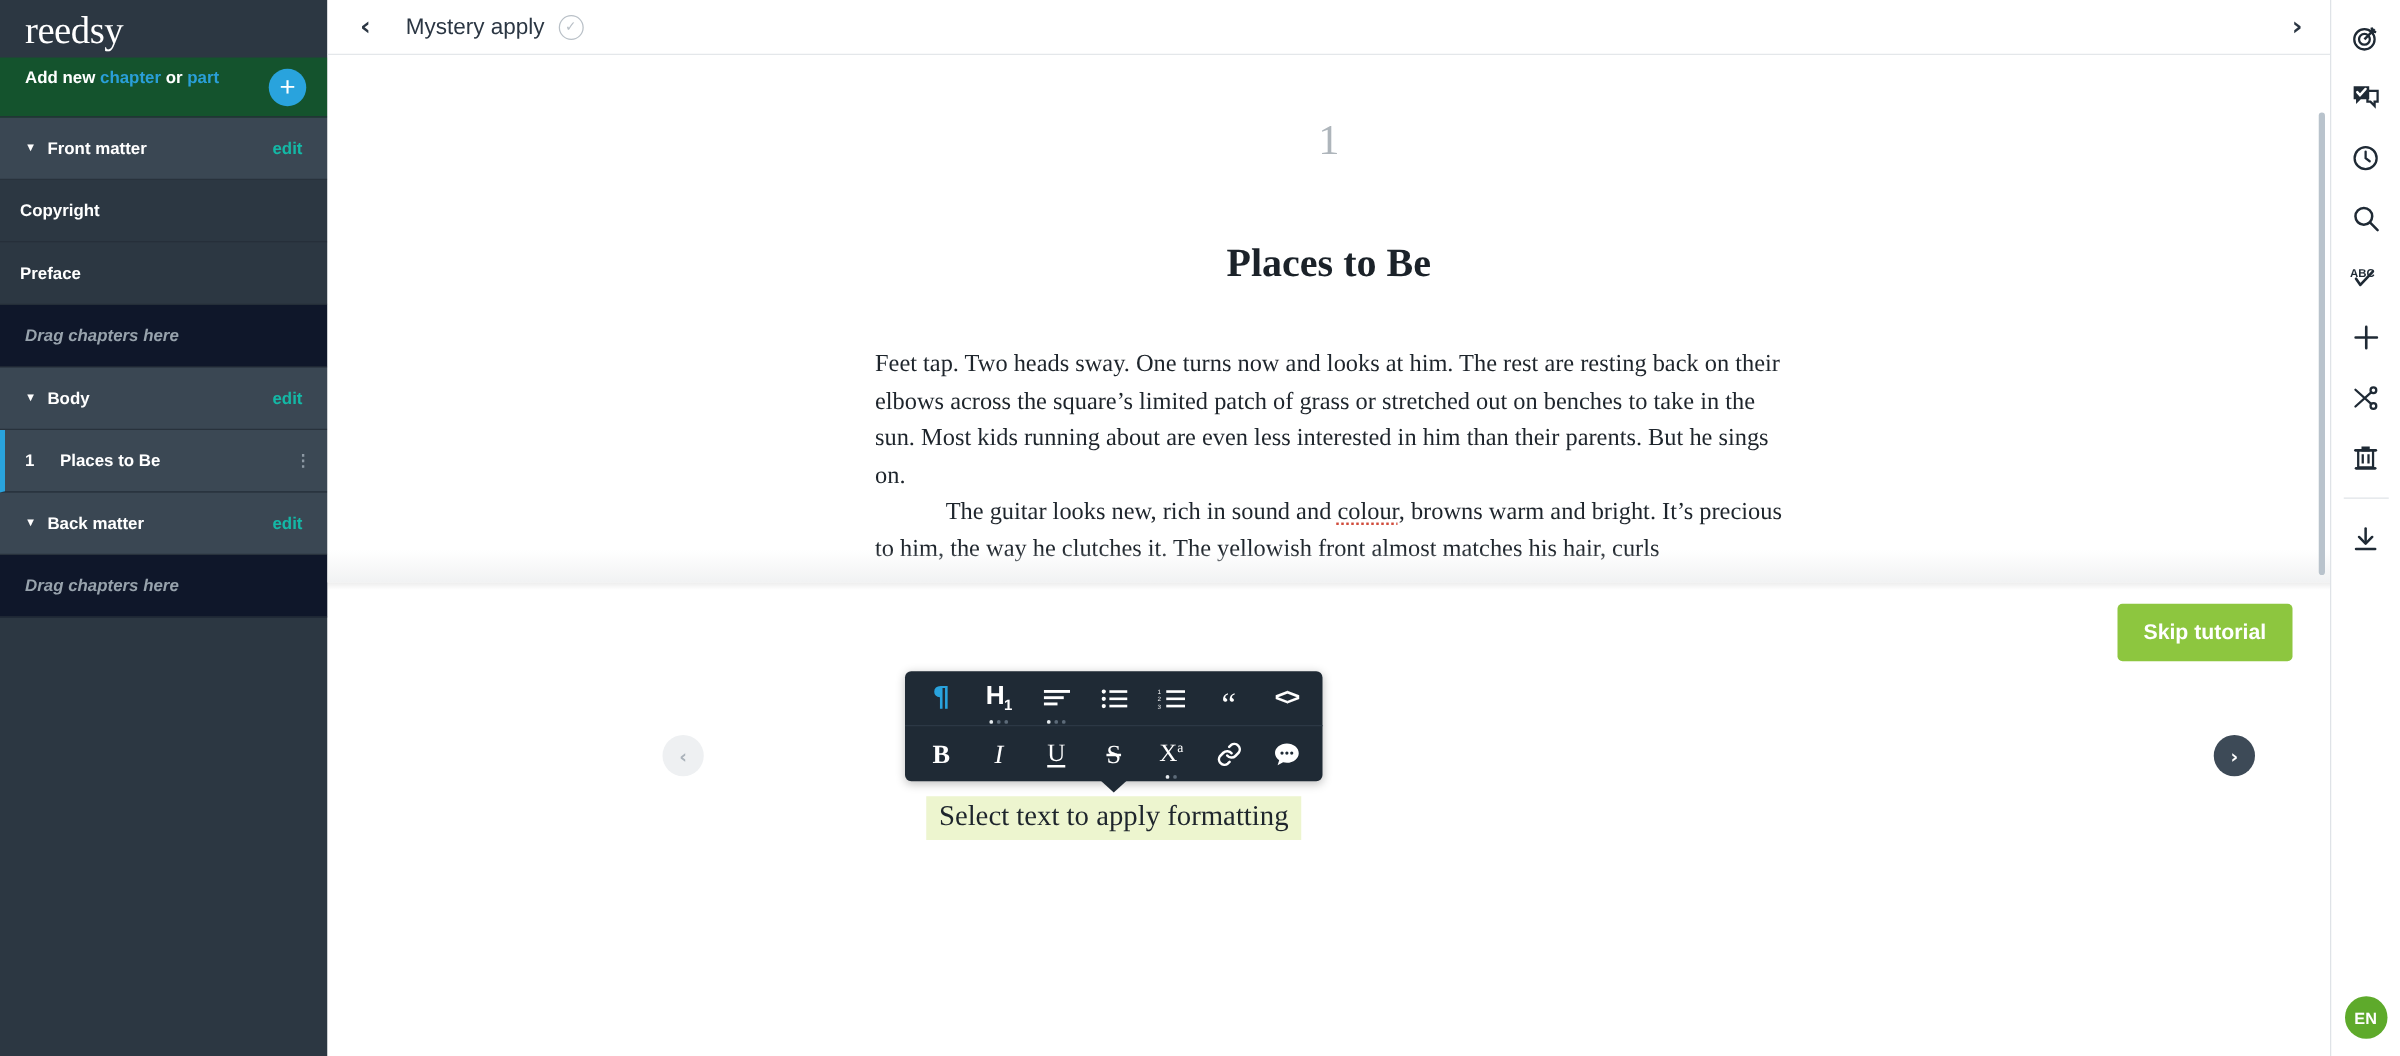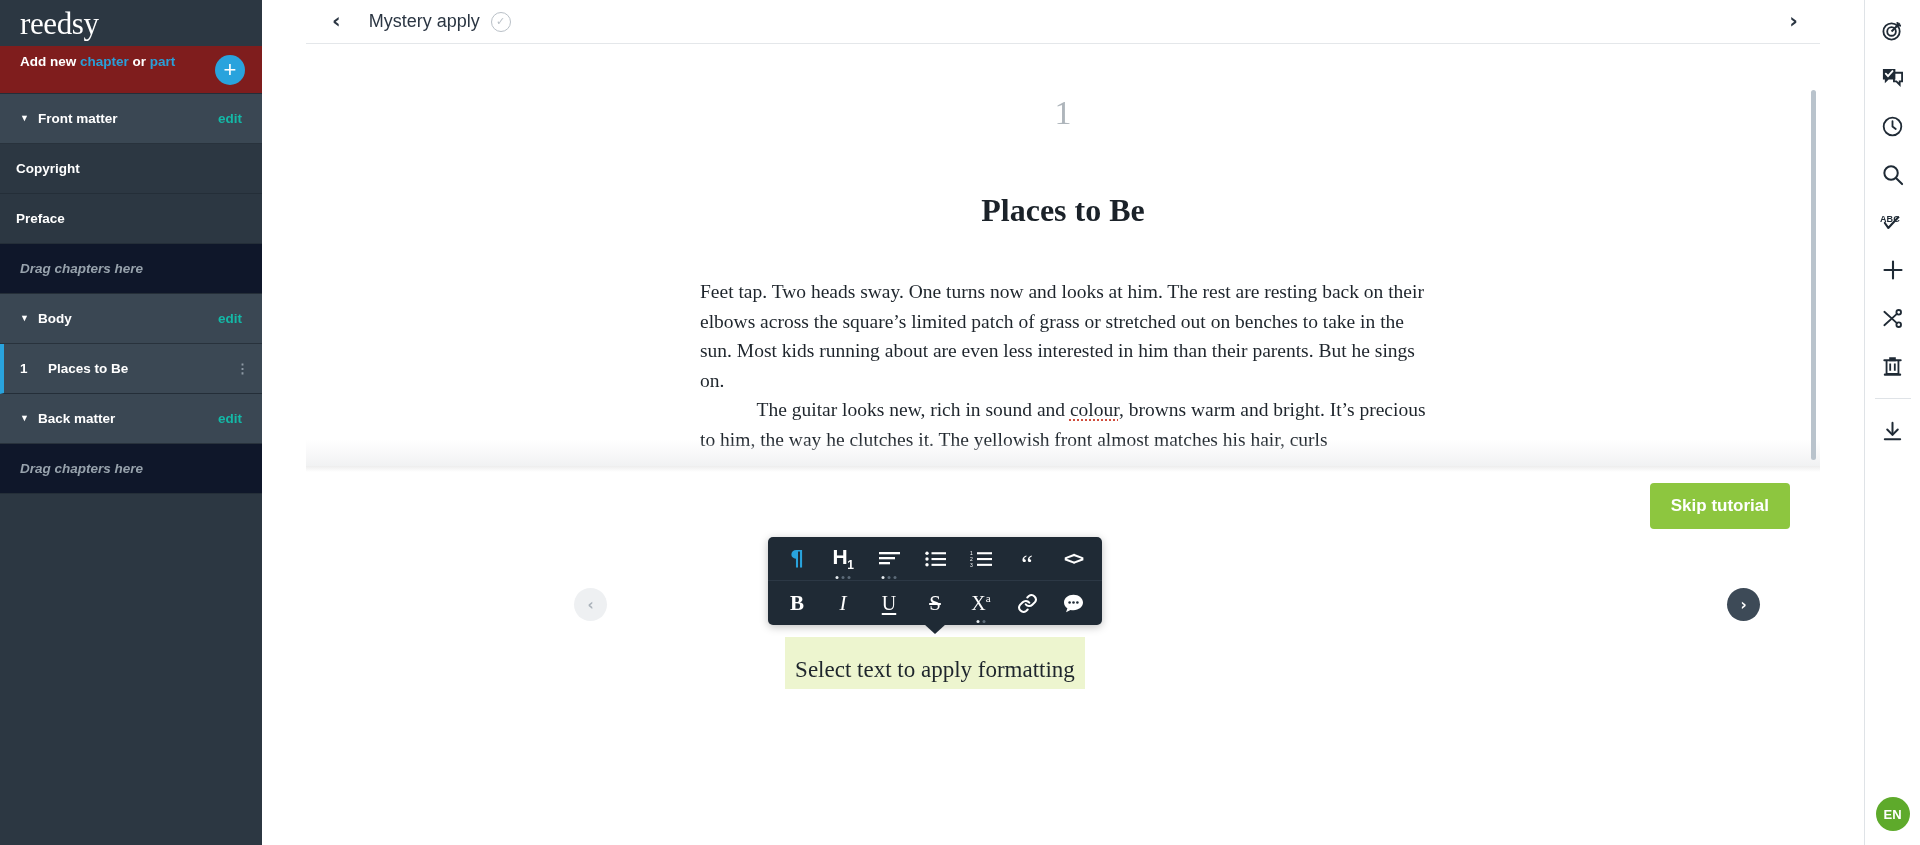--- a/index.html
+++ b/index.html
@@ -2,21 +2,21 @@
 <html><head>
 <meta charset="utf-8">
 <style>
   * { box-sizing: border-box; margin: 0; padding: 0; }
   html, body {
     width: 1920px; height: 845px;
     overflow: hidden;
     font-family: "Liberation Sans", sans-serif;
     background: #ffffff;
   }
-  .app { position: relative; width: 1920px; height: 744px; display: flex; gap: 44px; }
+  .app { position: relative; width: 1920px; height: 744px; display: flex; }
 
   
   .sidebar {
     width: 262px; height: 845px;
     background: #2c3742;
     flex: 0 0 262px;
     position: relative;
     overflow: hidden;
   }
   .brand {
@@ -27,21 +27,21 @@
   .brand-logo {
     font-family: "Liberation Serif", serif;
     font-size: 31px;
     color: #ffffff;
     letter-spacing: -0.4px;
     font-weight: 400;
     line-height: 1;
   }
   .addnew {
     height: 48px;
-    background: #7f1d1d;
+    background: #14532d;
     display: flex; align-items: center;
     padding: 0 16px 16px 20px;
     position: relative;
     border-bottom: 1px solid #242e38;
     text-align: right;
   }
   .addnew-text {
     font-size: 13.5px; font-weight: bold; color: #ffffff;
     white-space: nowrap;
   }
@@ -286,21 +286,21 @@
     border-right: 11px solid transparent;
     border-top: 10px solid #1f2a35;
   }
   .fmt-tip {
     margin: 12px auto 0;
     background: #edf5cf;
     color: #1e252c;
     font-family: "Liberation Serif", serif;
     font-size: 23px;
     text-align: center;
-    padding: 20px 10px 6px;
+    padding: 3px 10px 6px;
     width: fit-content;
   }
   .ic-pilcrow {
     font-family: "DejaVu Sans", sans-serif;
     font-size: 22px; font-weight: bold; line-height: 1;
   }
   .ic-h1 { font-size: 21px; font-weight: bold; letter-spacing: -0.5px;}
   .ic-h1 sub { font-size: 12px; }
   .ic-bold { font-size: 21px; font-weight: bold; font-family:"Liberation Serif", serif;}
   .ic-ital { font-size: 21px; font-style: italic; font-family:"Liberation Serif", serif;}

